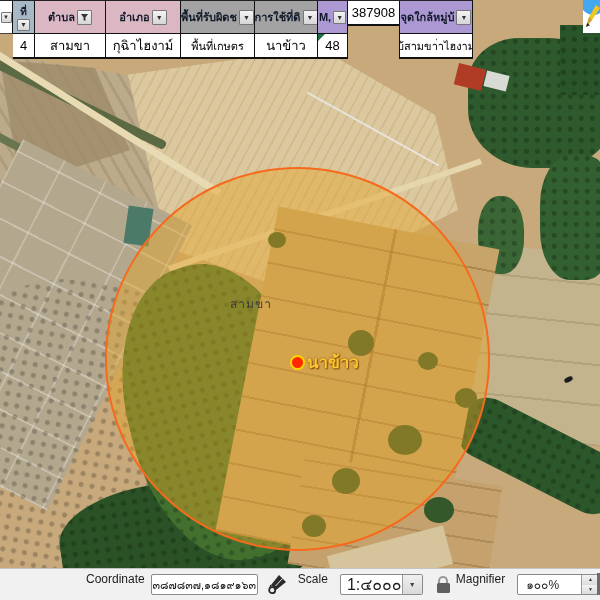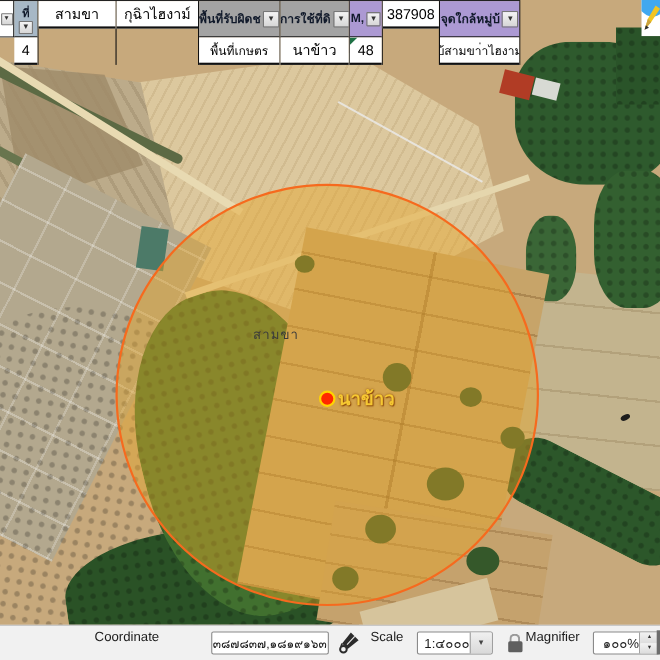--- a/index.html
+++ b/index.html
@@ -82,25 +82,25 @@
   .corner{position:absolute;left:583px;top:0;width:17px;height:33px;z-index:21;}
 
   
   .status{position:absolute;left:0;right:0;bottom:0;height:32px;background:#f1f1f1;border-top:1px solid #c4c4c4;
           display:flex;align-items:center;font-size:12px;color:#1c1c1c;box-sizing:border-box;
           padding-left:86px;z-index:30;}
   .status .lab{margin:0 6px 11px 0;}
   .field{height:21px;background:#fff;border:1px solid #8a8a8a;border-radius:2px;box-sizing:border-box;
          display:flex;align-items:center;}
   .coordIn{width:107px;height:21px;border:1px solid #8a8a8a;border-radius:2px;box-sizing:border-box;
-           font-size:11px;text-align:center;font-family:inherit;padding:0;color:#111;margin-left:41px;}
+           font-size:11px;text-align:center;font-family:inherit;padding:0;color:#111;}
   .penBtn{width:26px;height:26px;margin:0 10px 0 8px;background:transparent;border:none;padding:0;cursor:pointer;
           display:flex;align-items:center;justify-content:center;}
   .combo{width:97px;margin-left:6px;}
-  .combo .val{flex:1;padding-left:6px;font-size:12px;}
+  .combo .val{flex:1;padding-left:6px;font-size:16px;}
   .combo .cbtn{width:20px;height:19px;border:none;border-left:1px solid #9a9a9a;
                background:linear-gradient(#f0f0f0,#d9d9d9);font-size:7px;color:#444;cursor:pointer;}
   .lock{width:13px;height:17px;position:relative;margin:0 8px 0 14px;}
   .lock .sh{position:absolute;top:0;left:1.5px;width:10px;height:9px;border:2.5px solid #9a9a9a;
             border-bottom:none;border-radius:5px 5px 0 0;box-sizing:border-box;}
   .lock .bd{position:absolute;bottom:0;width:13px;height:10px;background:#5f5f5f;border-radius:1.5px;}
   .spin{width:97px;margin-left:6px;position:relative;}
   .spin .val{flex:1;padding-left:8px;font-size:12px;}
   .spin .sbtns{display:flex;flex-direction:column;width:17px;height:19px;border-left:1px solid #9a9a9a;}
   .spin .sbtns button{flex:1;font-size:5px;line-height:1;border:none;padding:0;color:#333;
@@ -158,23 +158,35 @@
       <button class="dd">▼</button>
     </div>
     <div class="col blue c0">
       <div class="hd vert">
         <span>ที่</span>
         <button class="dd" style="width:13px;height:12px">▼</button>
       </div>
       <div class="dc">4</div>
     </div>
     <div class="col pink c2">
+      <div class="hd">
+        <span>ตำบล</span>
+        <button class="dd">
+          <svg width="9" height="9" viewBox="0 0 10 10">
+              <path d="M1 1h8L6 5v4L4 8V5z" fill="#333"></path>
+            </svg>
+        </button>
+      </div>
       <div class="dc">สามขา</div>
     </div>
     <div class="col pink c3">
+      <div class="hd">
+        <span>อำเภอ</span>
+        <button class="dd">▼</button>
+      </div>
       <div class="dc">กุฉิาไฮงาม์</div>
     </div>
     <div class="col green c4">
       <div class="hd">
         <span>พื้นที่รับผิดช</span>
         <button class="dd">▼</button>
       </div>
       <div class="dc" style="font-size:11px">พื้นที่เกษตร</div>
     </div>
     <div class="col green c5">

